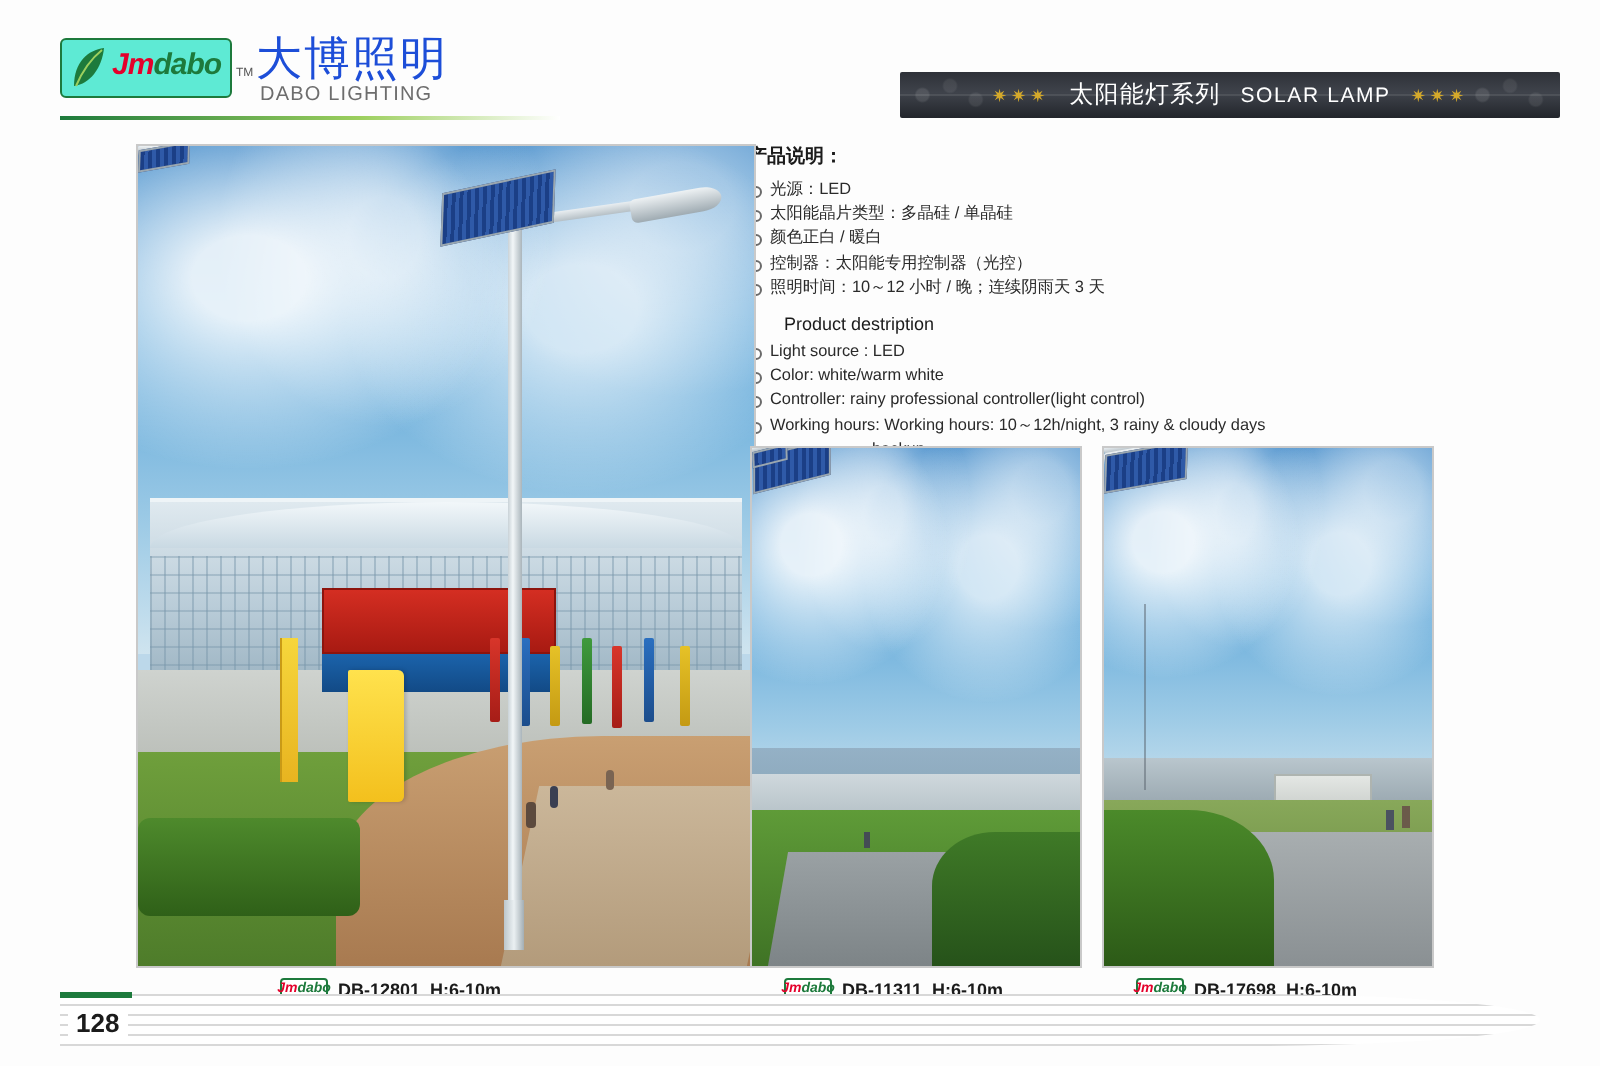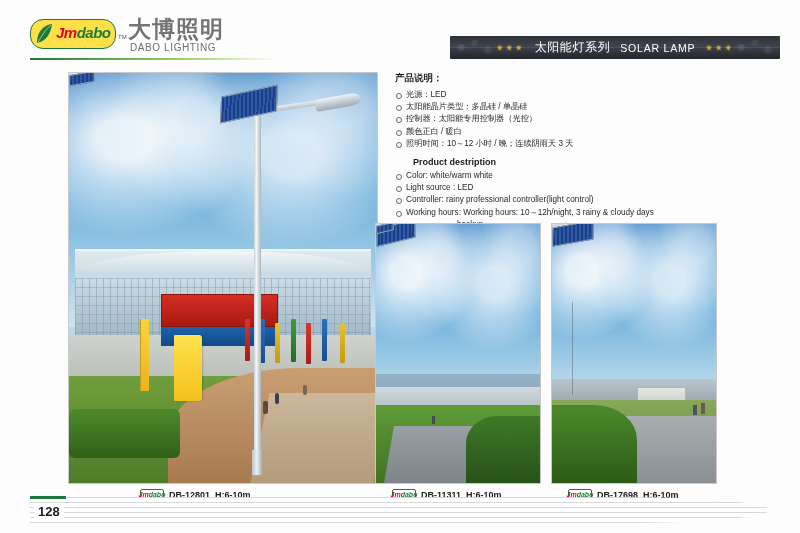--- a/index.html
+++ b/index.html
@@ -21,44 +21,44 @@
     position: absolute; left: 0; top: 0; width: 800px; height: 62px;
   }
   .logo-wrap {
     position: absolute; left: 30px; top: 18px;
     width: 90px; height: 32px;
     display: flex; align-items: center;
   }
   .logo-box {
     width: 86px; height: 30px;
     border: 1px solid #1d7a3c;
-    border-radius: 13px;
+    border-radius: 3px;
     position: relative;
-    background: #fde047;
+    background: #5eead4;
     display: flex; align-items: center;
     overflow: hidden;
   }
   .logo-leaf {
     position: absolute; left: 3px; top: 3px;
     width: 20px; height: 22px;
   }
   .logo-text {
     position: absolute; left: 25px; top: 4px;
     font-size: 15px; font-weight: bold;
     letter-spacing: -0.5px;
   }
   .logo-text .jm { color: #e4002b; font-style: italic; }
   .logo-text .dabo { color: #1d7a3c; font-style: italic; }
   .logo-tm {
     position: absolute; left: 88px; top: 16px;
     font-size: 6px; color: #555;
   }
   .brand-cn {
     position: absolute; left: 128px; top: 14px;
-    font-size: 23px; font-weight: bold; color: #737373;
+    font-size: 23px; font-weight: normal; color: #1d4ed8;
     letter-spacing: 1px;
   }
   .brand-en {
     position: absolute; left: 130px; top: 42px;
     font-size: 10px; color: #6d6d6d; letter-spacing: 0.6px;
   }
 
   .series-banner {
     position: absolute; left: 450px; top: 36px;
     width: 330px; height: 26px;
@@ -93,38 +93,38 @@
   .series-orn.left { left: 2px; }
   .series-orn.right { right: 2px; }
 
   .header-rule {
     position: absolute; left: 30px; top: 58px; width: 250px; height: 2px;
     background: linear-gradient(to right, #1d7a3c, #9ccf5e 60%, #ffffff);
   }
 
   
   .spec {
-    position: absolute; left: 395px; top: 72px; width: 390px;
+    position: absolute; left: 374px; top: 72px; width: 390px;
   }
   .spec-title {
     font-size: 9.5px; font-weight: bold; color: #1b1b1b; margin-bottom: 4px;
   }
   .spec ul { list-style: none; margin: 0; padding: 0; }
   .spec li {
     font-size: 8.2px; color: #2a2a2a; line-height: 12.2px;
     padding-left: 11px; position: relative;
     white-space: nowrap;
   }
   .spec li:before {
     content: "";
     position: absolute; left: 1px; top: 4px;
     width: 4px; height: 4px; border: 1px solid #6a6a6a; border-radius: 50%;
   }
   .spec-title-en {
-    font-size: 9px; font-weight: bold; color: #1b1b1b;
+    font-size: 9px; font-weight: normal; color: #1b1b1b;
     margin-top: 7px; margin-bottom: 3px; padding-left: 18px;
   }
   .spec li.indent-cont {
     padding-left: 62px;
   }
   .spec li.indent-cont:before { display: none; }
 
   
   .photo {
     position: absolute;
@@ -309,28 +309,28 @@
         <span class="series-stars">✷✷✷</span>
       </div>
     </div>
   </div>
 
   <div class="spec">
     <div class="spec-title">产品说明：</div>
     <ul>
       <li>光源：LED</li>
       <li>太阳能晶片类型：多晶硅 / 单晶硅</li>
+      <li>颜色正白 / 暖白</li>
       <li>控制器：太阳能专用控制器（光控）</li>
-      <li>颜色正白 / 暖白</li>
       <li>照明时间：10～12 小时 / 晚；连续阴雨天 3 天</li>
     </ul>
     <div class="spec-title-en">Product destription</div>
     <ul>
+      <li>Light source : LED</li>
       <li>Color: white/warm white</li>
-      <li>Light source : LED</li>
       <li>Controller: rainy professional controller(light control)</li>
       <li>Working hours: Working hours: 10～12h/night, 3 rainy &amp; cloudy days</li>
       <li class="indent-cont">backup</li>
     </ul>
   </div>
 
   <div class="photo photo-main">
     <div class="sky"></div>
     <div class="clouds"></div>
 

